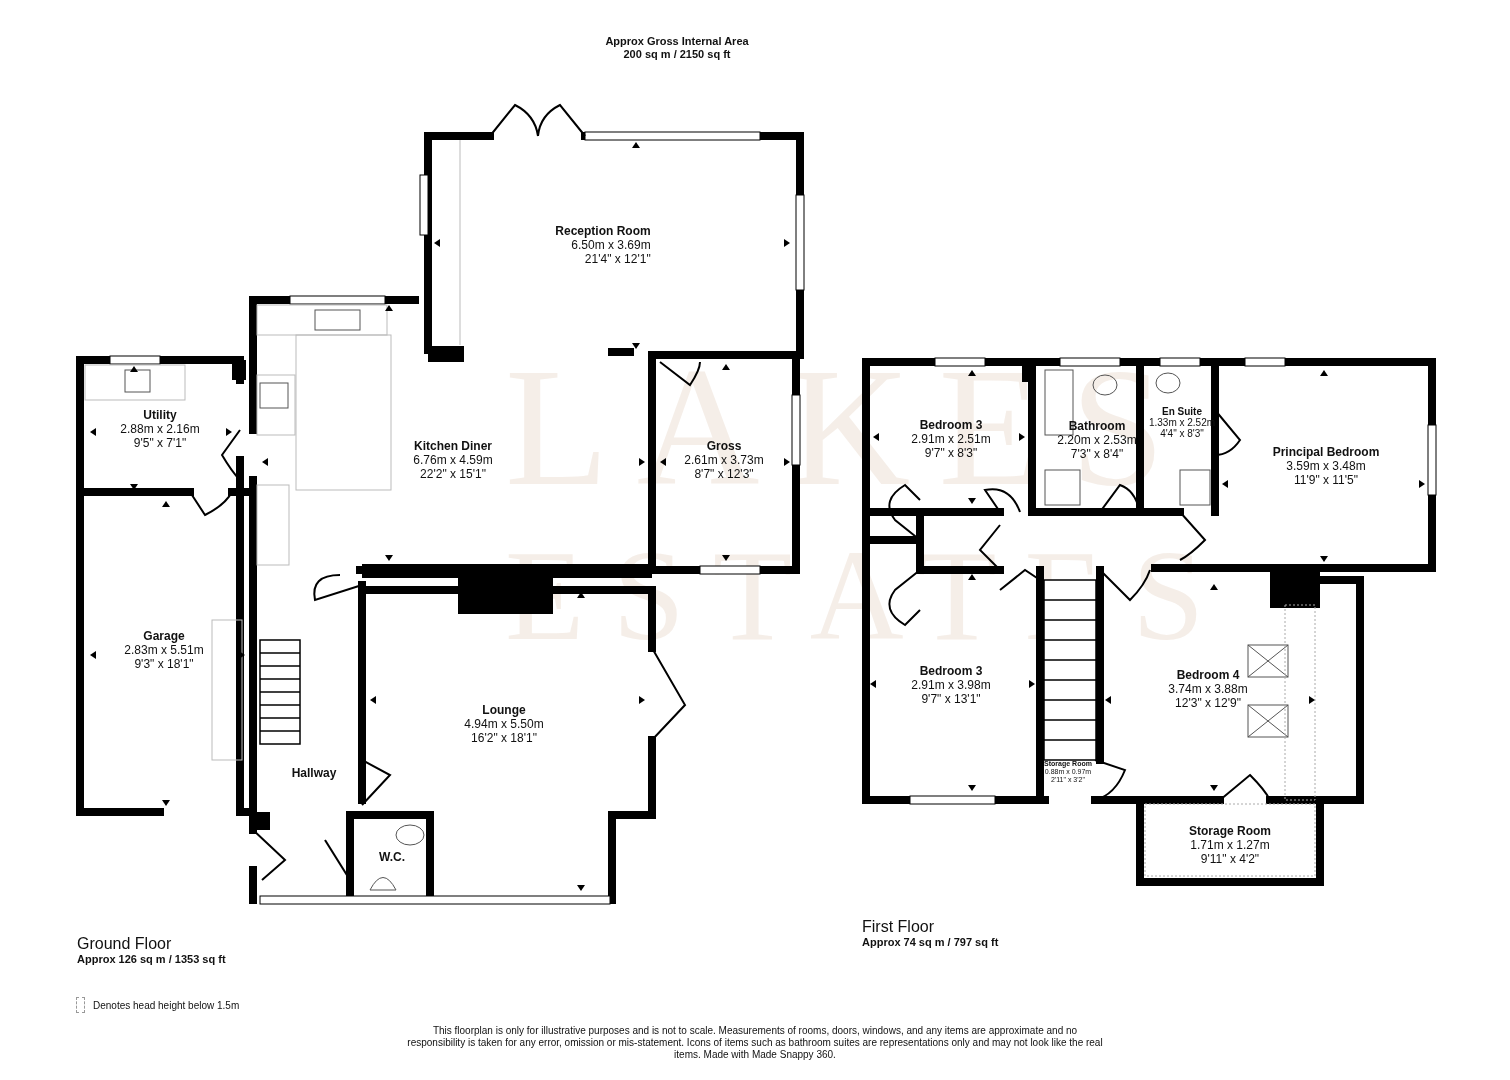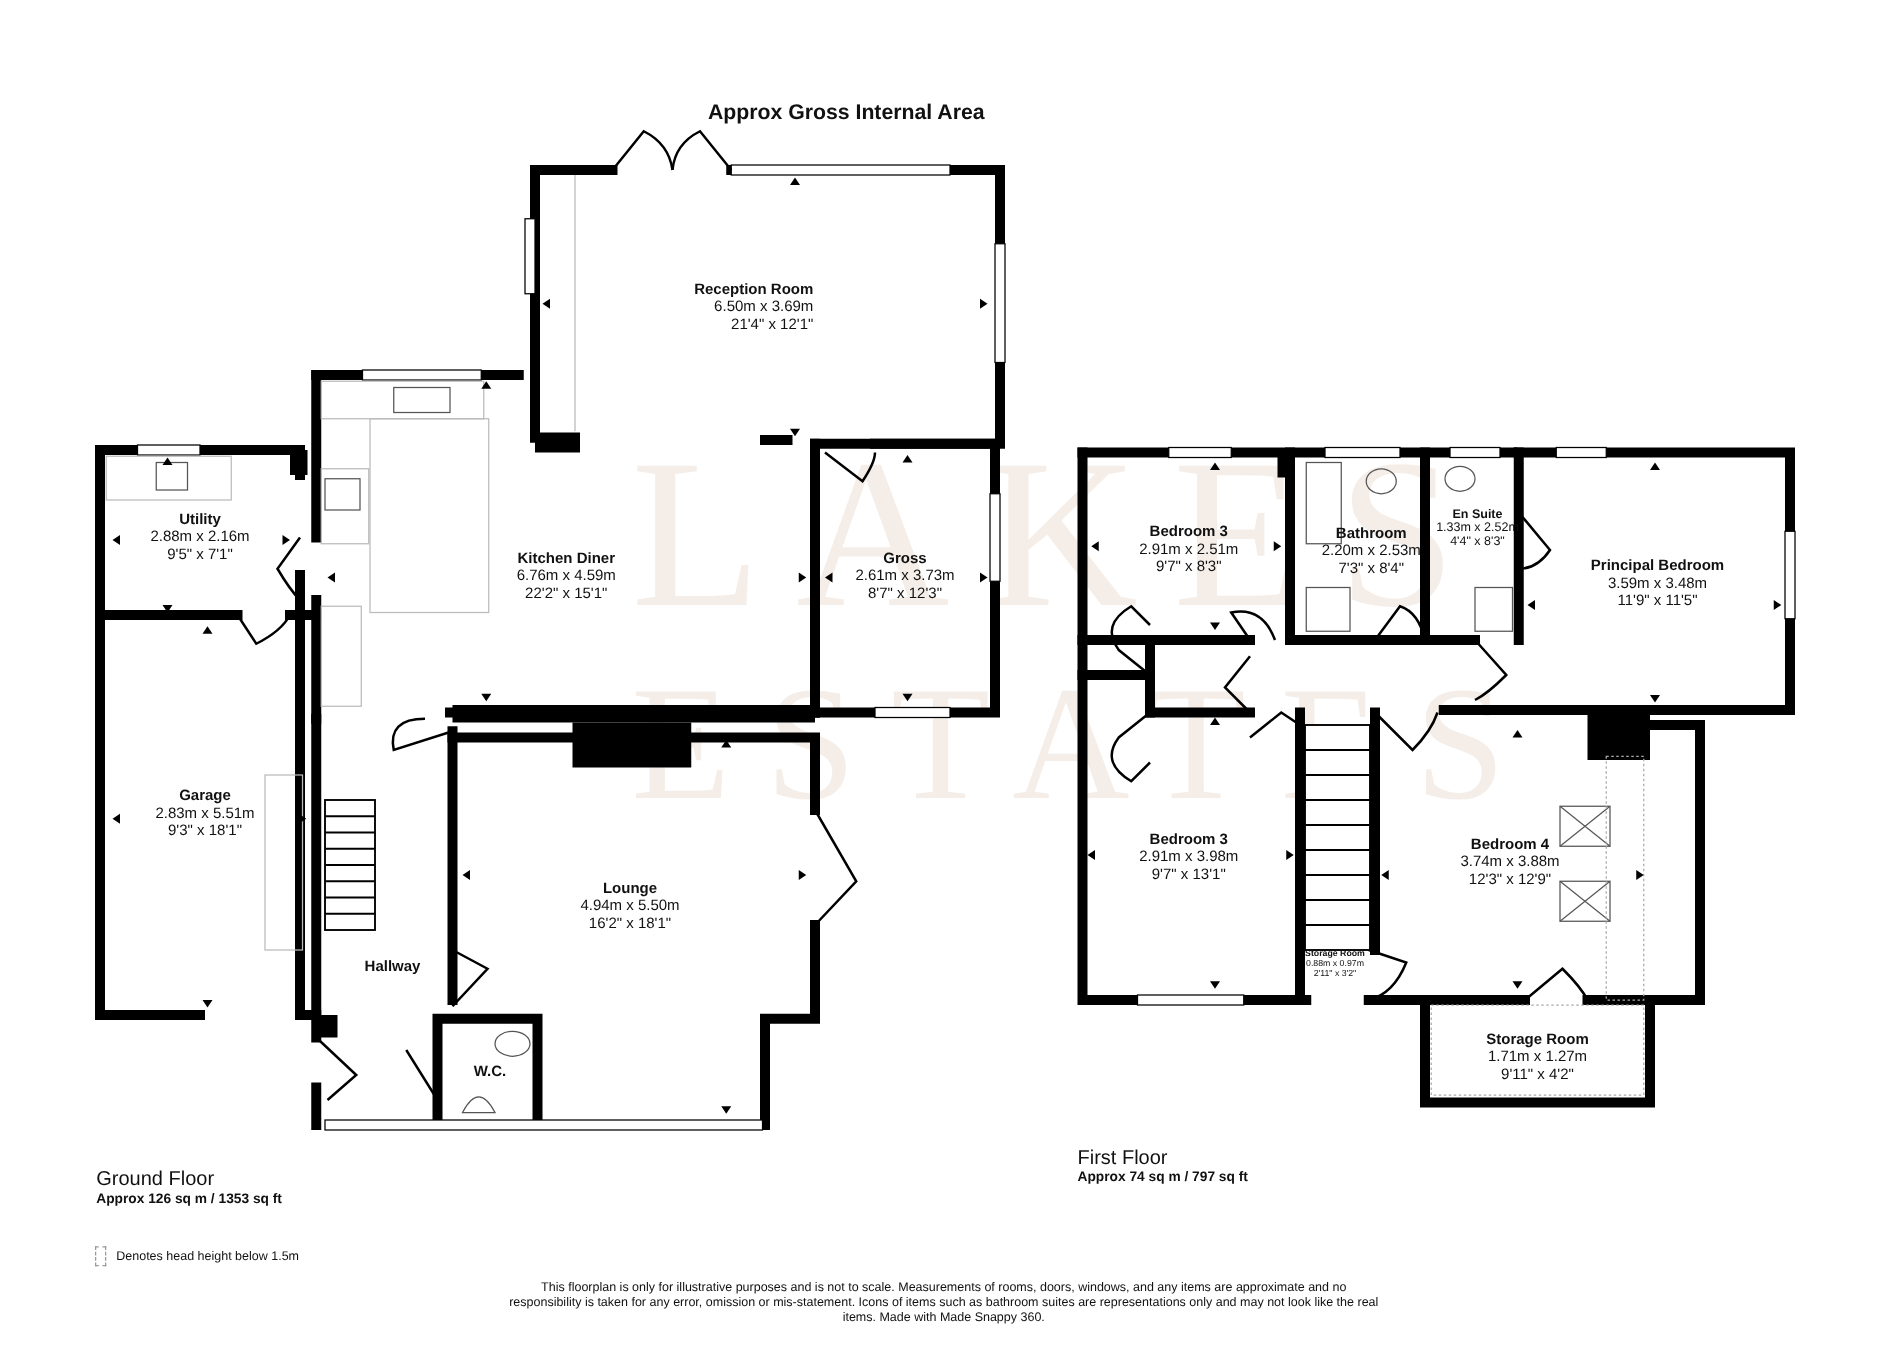--- a/index.html
+++ b/index.html
@@ -1,34 +1,35 @@
 <!DOCTYPE html>
 <html><head>
 <meta charset="utf-8">
 <style>
   html, body { margin:0; padding:0; background:#ffffff; }
   body { width:1510px; height:1080px; position:relative; overflow:hidden; font-family:"Liberation Sans", sans-serif; color:#111; }
   .abs { position:absolute; }
-  .hdr { left:0; width:1354px; top:35px; text-align:center; font-weight:bold; font-size:17px; line-height:13px;margin-top:48px; }
+  .hdr { left:0; width:1354px; top:35px; text-align:center; font-weight:bold; font-size:11px; line-height:13px; }
   .plan { position:absolute; left:0; top:0; }
   .room-label { position:absolute; text-align:center; font-size:12px; line-height:14px; transform:translateX(-50%); white-space:nowrap; }
   .room-label .n { font-weight:bold; }
   .room-label.small { font-size:9px; line-height:10px; }
   .floor-title { font-size:16px; }
   .floor-area { font-size:11px; font-weight:bold; margin-top:0; }
   .legend { font-size:10px; display:flex; align-items:center; gap:8px; }
   .legend .box { width:7px; height:14px; border:1px dashed #999; }
   .disclaimer { left:405px; width:700px; top:1025px; font-size:10px; line-height:12px; text-align:center; }
   .watermark { position:absolute; color:rgba(200,160,130,0.18); font-family:"Liberation Serif", serif; letter-spacing:28px; }
 </style>
 </head>
 <body>
 
 <div class="abs hdr">
   <div>Approx Gross Internal Area</div>
+  <div>200 sq m / 2150 sq ft</div>
 </div>
 
 <div class="watermark" style="left:505px; top:330px; font-size:170px;">LAKES</div>
 <div class="watermark" style="left:505px; top:520px; font-size:130px;">ESTATES</div>
 
 <svg class="plan" width="1510" height="1080" viewBox="0 0 1510 1080">
   <g fill="none" stroke="#000" stroke-width="8" stroke-linecap="square">
 
     <g>
       <polyline points="428,350 428,136 490,136"></polyline>

